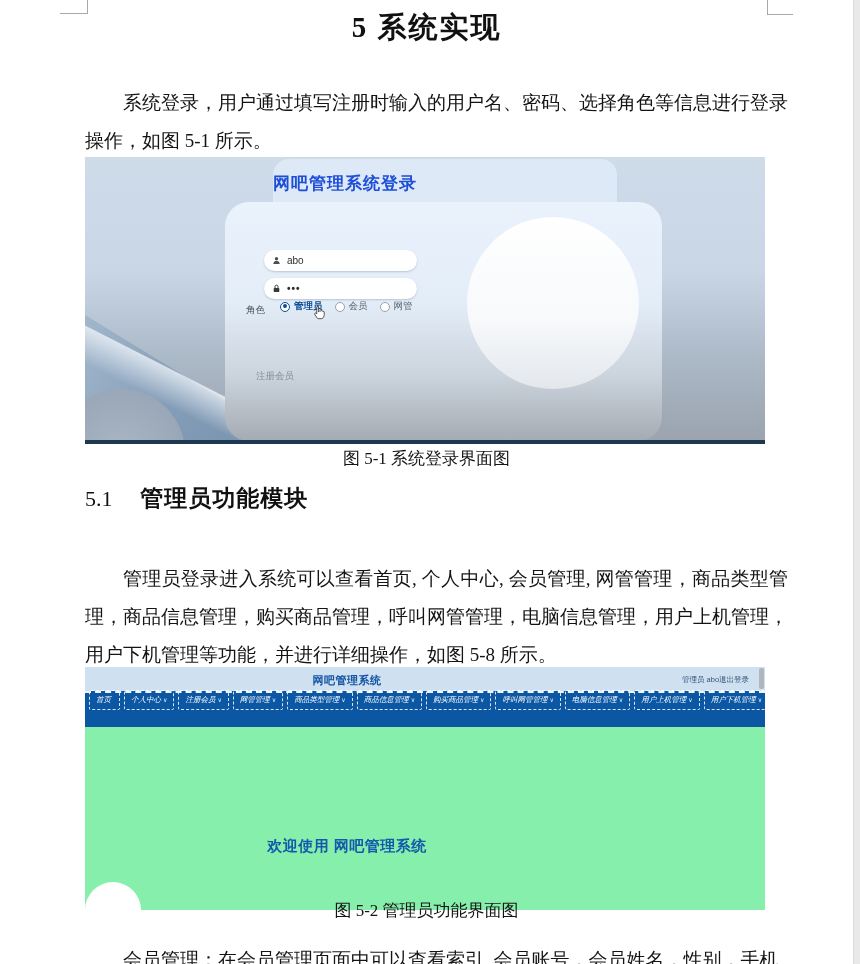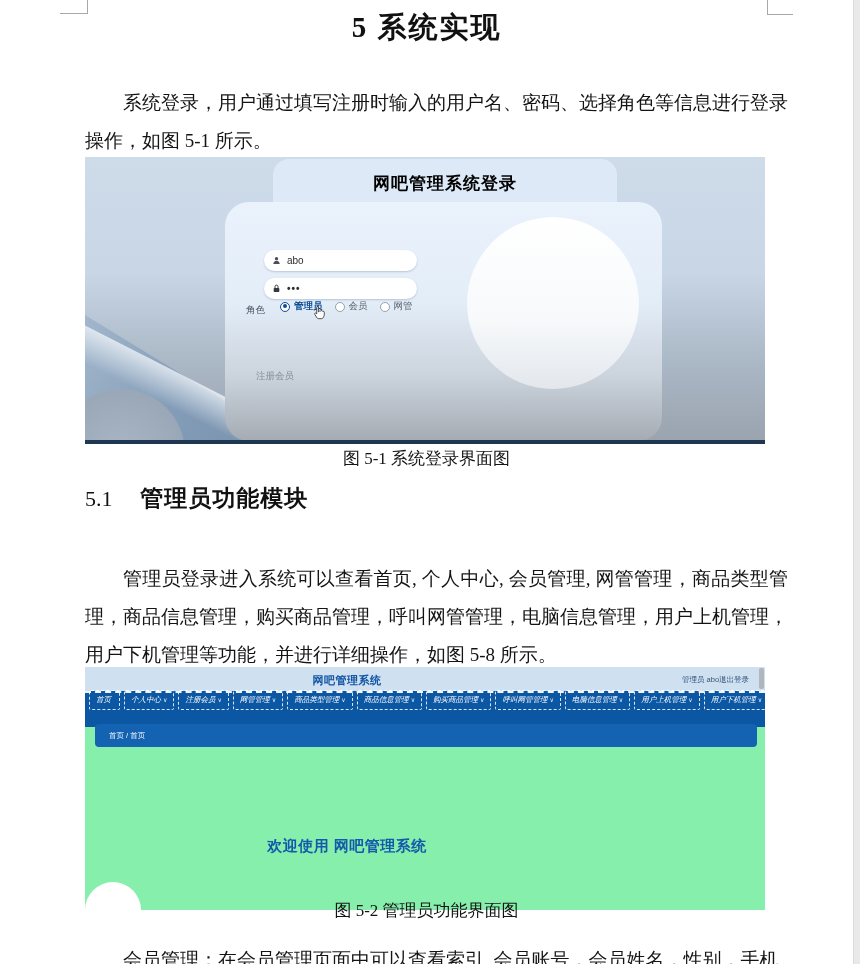--- a/index.html
+++ b/index.html
@@ -39,21 +39,21 @@
   .lf-steel { position:absolute; left:0; top:158px; width:210px; height:129px;
               background:linear-gradient(120deg,#a2b7cc 0%,#839cb7 50%,#7690ab 100%);
               clip-path:polygon(0 0,100% 100%,0 100%); }
   .lf-band { position:absolute; left:-40px; top:148px; width:280px; height:34px;
              transform:rotate(27deg); transform-origin:left top;
              background:linear-gradient(180deg,rgba(244,248,252,0.75),rgba(244,248,252,0)); }
   .lf-gray-circle { position:absolute; left:-28px; top:232px; width:128px; height:128px; border-radius:50%;
                     background:radial-gradient(circle,#aab6c4 0%,#9aa8b8 65%,rgba(154,168,184,0.55) 100%); }
   .lf-tab { position:absolute; left:188px; top:2px; width:344px; height:72px;
             background:#dde9f7; border-radius:16px 16px 0 0; }
-  .lf-title { margin-top:13px; text-align:center; font-size:17px; font-weight:bold; color:#000000; letter-spacing:1px; }
+  .lf-title { margin-top:13px; text-align:left; font-size:17px; font-weight:bold; color:#1d4ed8; letter-spacing:1px; }
   .lf-card { position:absolute; left:140px; top:45px; width:437px; height:239px; border-radius:24px;
              background:linear-gradient(180deg,#eaf2fc 0%,#e3edf8 42%,#ccd4dd 72%,#a4abb3 100%); }
   .lf-white-circle { position:absolute; left:382px; top:60px; width:172px; height:172px; border-radius:50%;
                      background:linear-gradient(180deg,#ffffff 0%,#f7f9fb 60%,#e3e7ec 100%); }
   .lf-login-btn { position:absolute; left:404px; top:82px; width:128px; height:128px; border-radius:50%;
                   background:radial-gradient(circle at 50% 35%,#11589f 0%,#0c4a8e 100%);
                   display:flex; align-items:center; justify-content:center; border:none; cursor:pointer;
                   color:#fff; font-size:30px; letter-spacing:3px;
                   font-family:"Liberation Sans","DejaVu Sans",sans-serif; }
   .lf-input { position:absolute; left:179px; width:153px; height:21px; border-radius:11px; background:#fff;
@@ -188,21 +188,20 @@
       <span class="af-nav-item"><span>网管管理</span><span class="caret">∨</span></span>
       <span class="af-nav-item"><span>商品类型管理</span><span class="caret">∨</span></span>
       <span class="af-nav-item"><span>商品信息管理</span><span class="caret">∨</span></span>
       <span class="af-nav-item"><span>购买商品管理</span><span class="caret">∨</span></span>
       <span class="af-nav-item"><span>呼叫网管管理</span><span class="caret">∨</span></span>
       <span class="af-nav-item"><span>电脑信息管理</span><span class="caret">∨</span></span>
       <span class="af-nav-item"><span>用户上机管理</span><span class="caret">∨</span></span>
       <span class="af-nav-item"><span>用户下机管理</span><span class="caret">∨</span></span>
     </div>
 
-    <div class="af-breadcrumb">首页 / 首页</div>
 
     <div class="af-welcome">欢迎使用 网吧管理系统</div>
 
     <div class="af-fab"></div>
   </div>
 
   <div class="caption caption-2">图 5-2 管理员功能界面图</div>
 
   <p class="para para-3">会员管理：在会员管理页面中可以查看索引, 会员账号，会员姓名，性别，手机</p>
 

